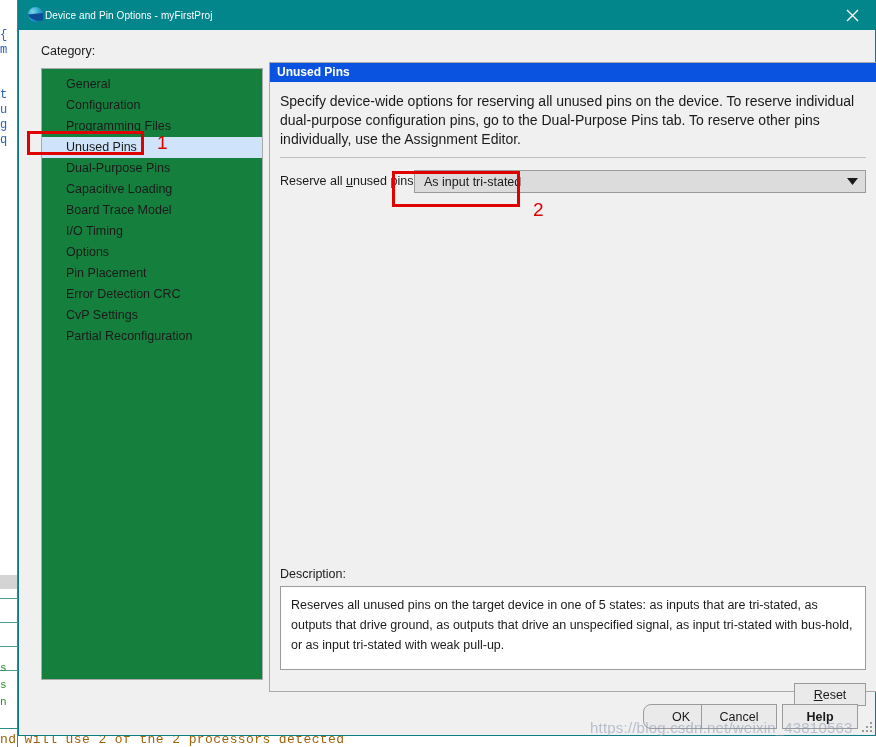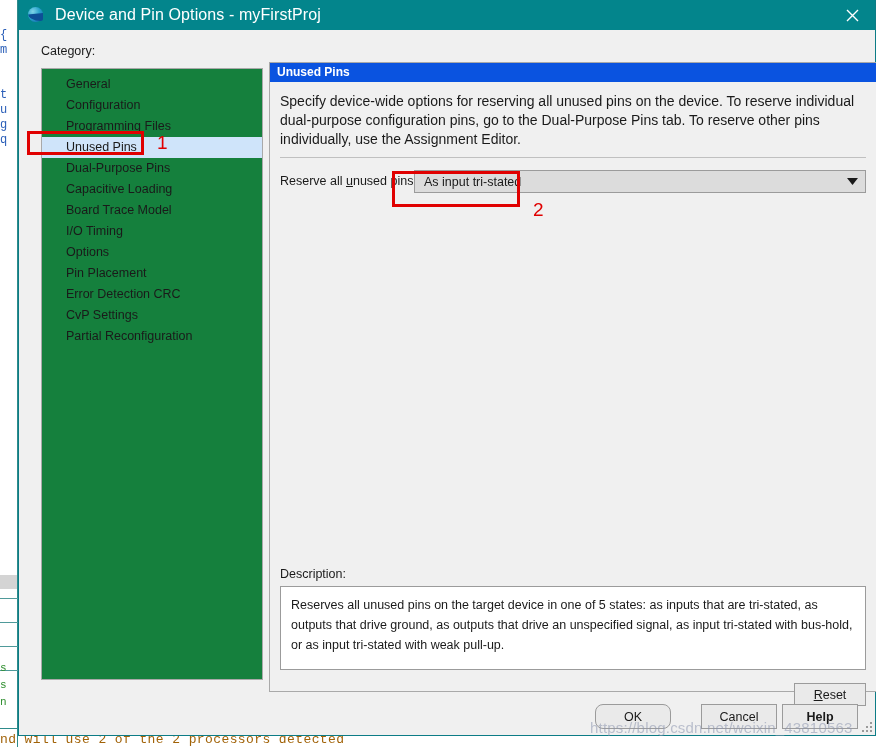--- a/index.html
+++ b/index.html
@@ -103,22 +103,21 @@
     position: absolute;
     left: 1px; top: 7px;
     width: 15px; height: 8px;
     background: #0d4f96;
     border-bottom-left-radius: 15px 9px;
     border-bottom-right-radius: 3px 3px;
     clip-path: polygon(0 18%, 100% 0, 100% 100%, 0 100%);
   }
   #titlebar-text {
     color: #ffffff;
-    font-size: 16px;
-    margin-left: 10px;
+    font-size: 10px;
     letter-spacing: .1px;
     white-space: nowrap;
   }
   #close-btn {
     position: absolute;
     right: 0; top: 0;
     width: 46px; height: 30px;
     display: flex;
     align-items: center;
     justify-content: center;
@@ -296,21 +295,21 @@
     box-sizing: border-box;
     background: #eaeaea;
     border: 1px solid #9b9b9b;
     font-size: 12.5px;
     color: #1a1a1a;
     display: flex;
     align-items: center;
     justify-content: center;
     cursor: default;
   }
-  #btn-ok     { left: 576px; border-radius: 8px; }
+  #btn-ok     { left: 624px; border-radius: 8px; }
   #btn-cancel { left: 682px; }
   #btn-help   { left: 763px; font-weight: bold; }
 
   
   #resize-grip {
     position: absolute;
     right: 3px;
     bottom: 3px;
     width: 12px; height: 12px;
   }

